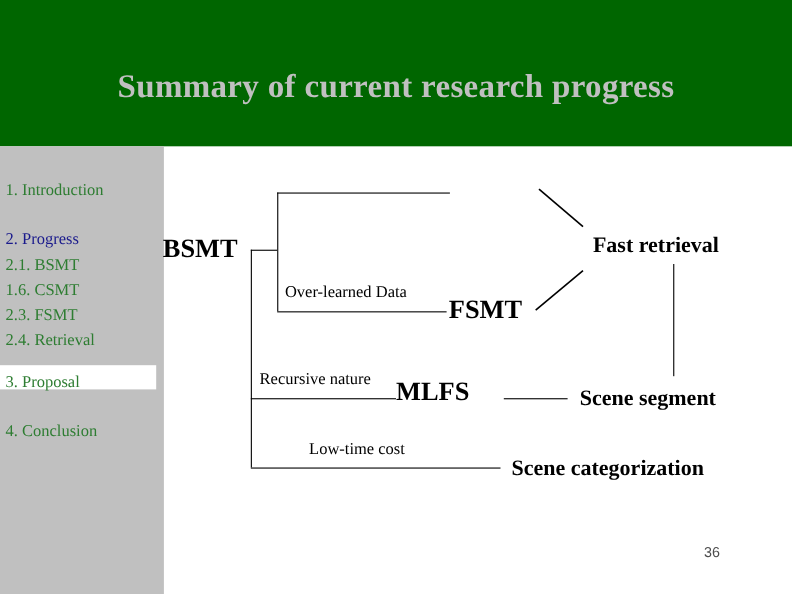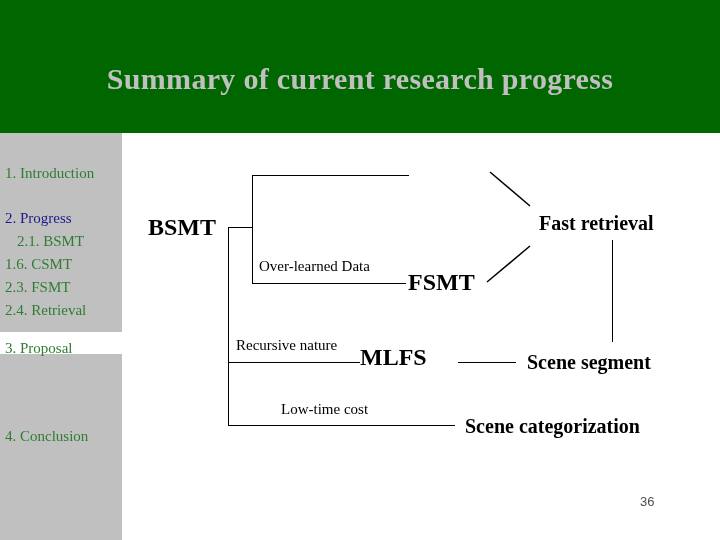--- a/index.html
+++ b/index.html
@@ -34,21 +34,21 @@
     font-weight: bold;
     font-size: 30px;
     letter-spacing: 0.3px;
     white-space: nowrap;
   }
 
   
   #sidebar {
     position: absolute;
     left: 0; top: 133px;
-    width: 122px; height: 407px;
+    width: 149px; height: 407px;
     background: #c0c0c0;
   }
   #sidebar-highlight {
     position: absolute;
     left: 0; top: 199px;
     width: 142px; height: 22px;
     background: #ffffff;
   }
   .nav-item {
     position: absolute;
@@ -130,41 +130,41 @@
     <div id="sidebar-highlight"></div>
 
     <div class="nav-item" style="top:33px;">
       <span>1. Introduction</span>
     </div>
 
     <div class="nav-item current" style="top:78px;">
       <span>2. Progress</span>
     </div>
 
-    <div class="nav-item" style="top:101px;margin-left:12px;">
+    <div class="nav-item" style="top:101px;">
       <span>2.1. BSMT</span>
     </div>
 
     <div class="nav-item" style="top:124px;">
       <span>1.6. CSMT</span>
     </div>
 
     <div class="nav-item" style="top:147px;">
       <span>2.3. FSMT</span>
     </div>
 
     <div class="nav-item" style="top:170px;">
       <span>2.4. Retrieval</span>
     </div>
 
     <div class="nav-item" style="top:208px;">
       <span>3. Proposal</span>
     </div>
 
-    <div class="nav-item" style="top:252px;margin-top:44px;">
+    <div class="nav-item" style="top:252px;">
       <span>4. Conclusion</span>
     </div>
   </div>
 
   <div class="node major" style="left:148px; top:215px;">BSMT</div>
 
 
   <div class="node major" style="left:408px; top:270px;">FSMT</div>
 
   <div class="node major" style="left:360px; top:345px;">MLFS</div>

